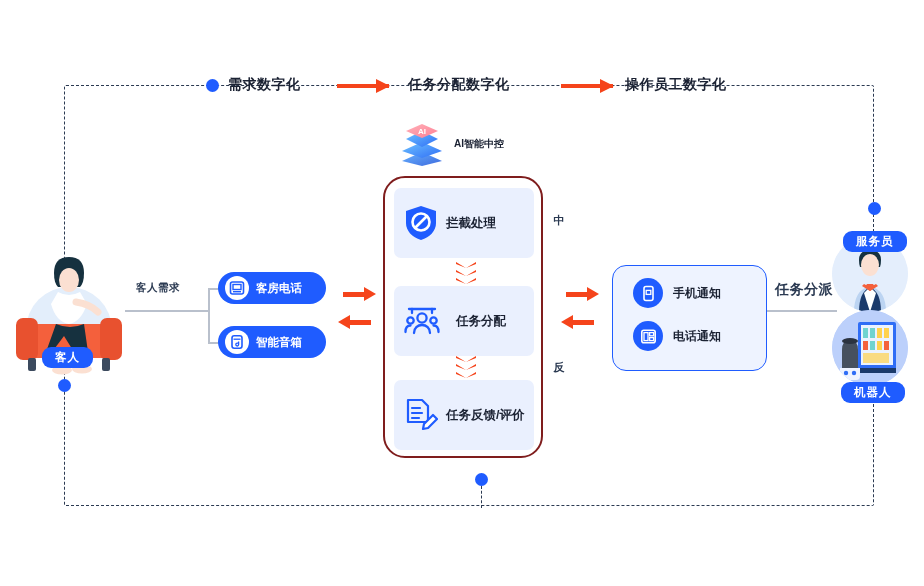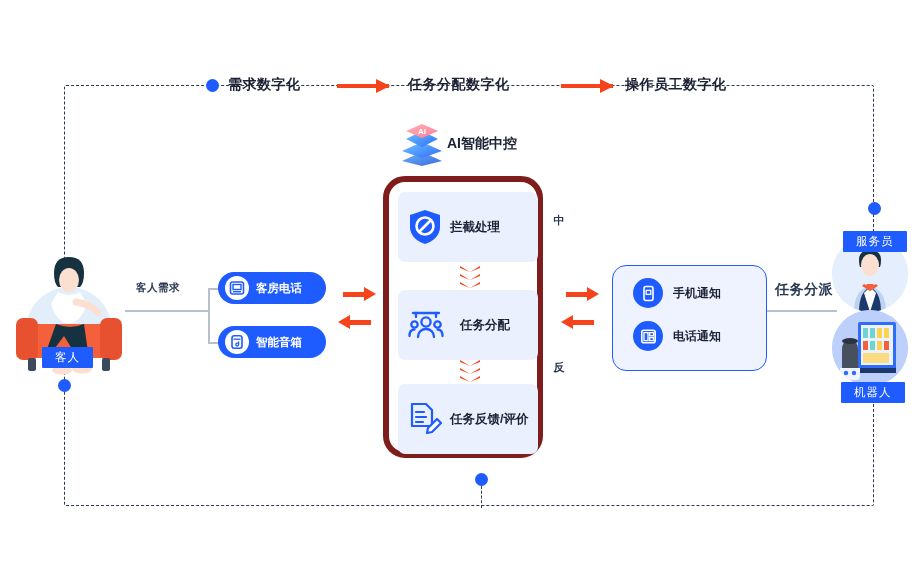--- a/index.html
+++ b/index.html
@@ -42,28 +42,28 @@
   }
   .phase-arrow.a1{left:337px;width:52px;}
   .phase-arrow.a2{left:561px;width:52px;}
   .phase-arrow::after{
     content:"";position:absolute;right:-1px;top:-5px;
     border-left:14px solid #f5441b;
     border-top:7px solid transparent;border-bottom:7px solid transparent;
   }
 
   
-  .ai-head{position:absolute;left:398px;top:122px;display:flex;align-items:center;gap:1px;}
+  .ai-head{position:absolute;left:398px;top:122px;display:flex;align-items:center;gap:8px;}
   .ai-cube{position:relative;width:48px;height:44px;}
-  .ai-label{font-size:14px;font-weight:700;color:#1b2233;white-space:nowrap;}
+  .ai-label{font-size:10px;font-weight:700;color:#1b2233;white-space:nowrap;}
 
   
   .center-card{
     position:absolute;left:383px;top:176px;width:160px;height:282px;
-    border:6px solid #7f1d1d;border-radius:22px;background:#fff;
+    border:2px solid #7f1d1d;border-radius:22px;background:#fff;
     box-sizing:border-box;
   }
   .blk{
     position:absolute;left:9px;width:140px;height:70px;
     background:#eaf0fe;border-radius:7px;
     display:flex;align-items:center;gap:8px;padding-left:10px;
     box-sizing:border-box;
   }
   .blk.b1{top:10px;}
   .blk.b2{top:108px;gap:16px;}
@@ -83,22 +83,22 @@
   .vlabel{
     position:absolute;font-size:11px;font-weight:600;color:#2b3a52;
     writing-mode:vertical-rl;letter-spacing:2px;
   }
   .vlabel.v1{left:551px;top:205px;}
   .vlabel.v2{left:551px;top:352px;}
 
   
   .guest{position:absolute;left:14px;top:240px;width:110px;height:135px;}
   .badge{
-    position:absolute;border-radius:1px;background:#1f5cff;color:#fff;
-    font-size:11.5px;font-weight:400;padding:3px 13px;white-space:nowrap;
+    position:absolute;border-radius:9px;background:#1f5cff;color:#fff;
+    font-size:11.5px;font-weight:700;padding:3px 13px;white-space:nowrap;
     letter-spacing:1px;
   }
   .badge.guest-b{left:42px;top:347px;}
   .badge.waiter-b{left:843px;top:231px;}
   .badge.robot-b{left:841px;top:382px;}
 
   
   .need-label{
     position:absolute;left:136px;top:281px;font-size:10.5px;font-weight:700;
     color:#2b3a52;white-space:nowrap;letter-spacing:.5px;

